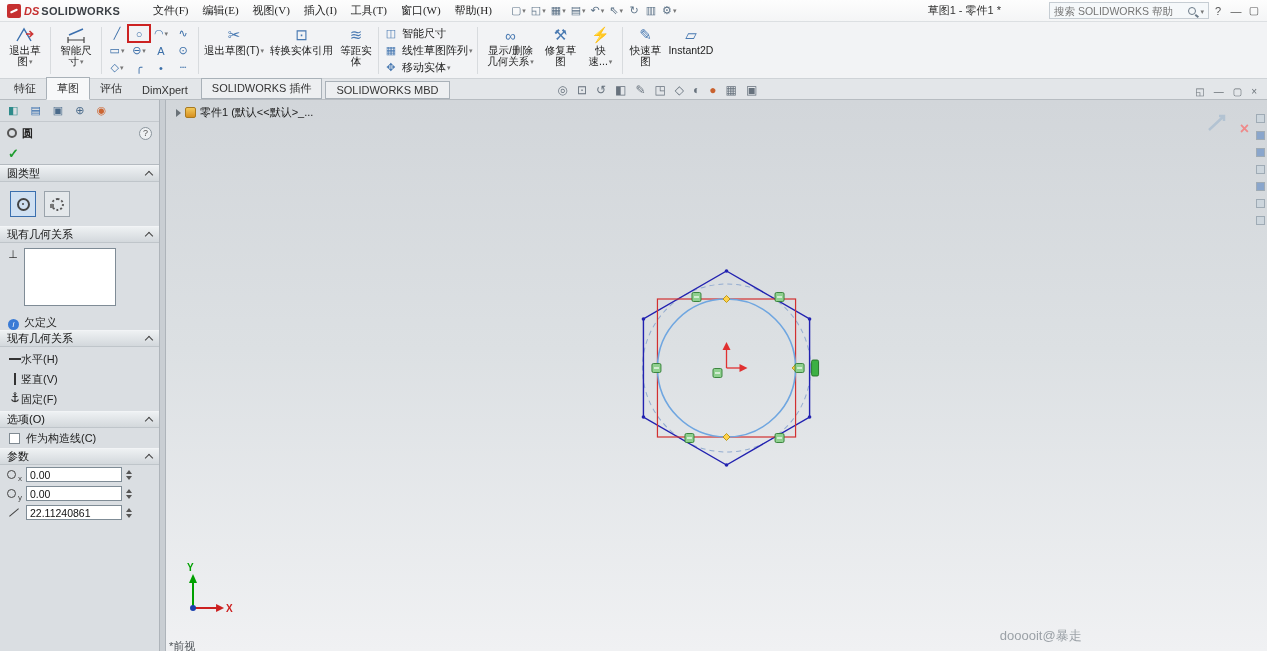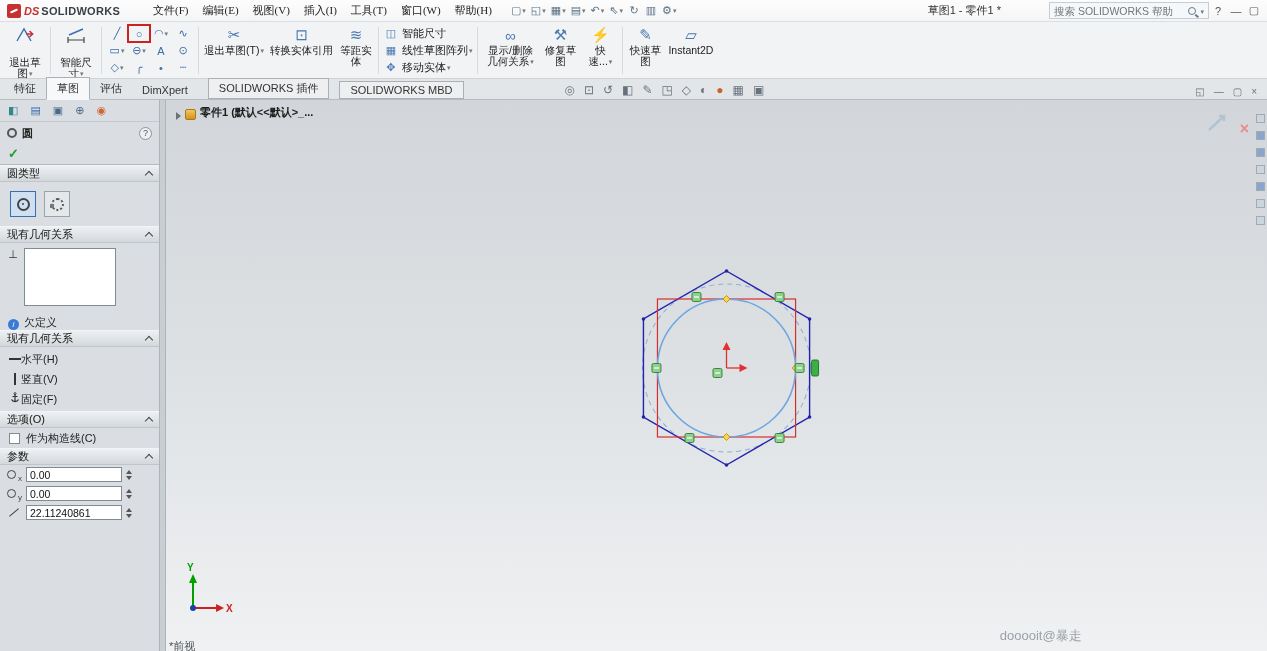--- a/index.html
+++ b/index.html
@@ -22,33 +22,33 @@
   .mag { width:8px; height:8px; border:1.5px solid #6b7a88; border-radius:50%; position:relative; flex:none; }
   .mag::after { content:""; position:absolute; width:4px; height:1.5px; background:#6b7a88; left:6px; top:7px; transform:rotate(40deg); }
   .win-ic { width:18px; text-align:center; color:#555; font-size:11px; }
 
   
   .ribbon { height:57px; background:#f2f3f5; border-bottom:1px solid #cfd3d7; display:flex; align-items:stretch; padding:1px 2px 0 2px; }
   .rsep { width:1px; background:#d8dbde; margin:4px 2px; }
   .rbtn-lg { display:flex; flex-direction:column; align-items:center; justify-content:flex-start; padding:2px 3px 0 3px; }
   .ric { height:20px; display:flex; align-items:center; justify-content:center; font-size:15px; color:#4a7ab2; }
   .lbl { font-size:10.5px; line-height:11px; text-align:center; color:#222; }
-  .w44{width:46px;gap:12px;} .w40{width:40px;} .w58{width:60px;} .w38{width:40px;}
+  .w44{width:46px;} .w40{width:40px;} .w58{width:60px;} .w38{width:40px;}
   .sketchgrid { display:grid; grid-template-columns:repeat(4,22px); grid-auto-rows:17px; align-content:center; padding:0 2px; }
   .sg-cell { display:flex; align-items:center; justify-content:center; font-size:11px; color:#3a6ea8; }
   .sg-cell.hl { outline:2px solid #cc2222; outline-offset:-1px; }
   .rrow-col { display:flex; flex-direction:column; justify-content:center; gap:2px; }
   .rrow { display:flex; align-items:center; gap:4px; padding:0 3px; height:15px; }
   .rrow .mini-ic { width:14px; text-align:center; color:#4a7ab2; font-size:11px; }
 
   
   .tabbar { height:21px; background:#e3e6e9; border-bottom:1px solid #b7bcc1; display:flex; align-items:flex-end; padding:0 4px; }
   .tab { padding:3px 10px 3px; color:#333; }
   .tab.active { background:#f7f8f9; border:1px solid #a9b1b8; border-bottom:1px solid #f7f8f9; margin-bottom:-1px; }
-  .tab.boxed { border:1px solid #a9b1b8; background:#edeff1; margin-left:10px; padding:2px 10px; }
+  .tab.boxed { border:1px solid #a9b1b8; background:#edeff1; margin-left:3px; padding:2px 10px; }
   .hud { margin-left:auto; margin-right:330px; display:flex; align-items:center; gap:9px; color:#67727d; font-size:12px; padding-bottom:2px; }
   .hud .clr { color:#c9622f; }
   .winctl { margin-left:auto; display:flex; gap:9px; color:#6a7278; padding:0 6px 2px 0; font-size:10px; }
 
   
   .main { display:flex; height:551px; }
 
   
   .panel { width:160px; background:#dadee2; border-right:1px solid #aeb4ba; display:flex; flex-direction:column; font-size:11px; }
   .mgr-tabs { height:22px; display:flex; align-items:center; gap:12px; padding:0 8px; border-bottom:1px solid #c4c9ce; }
@@ -90,21 +90,21 @@
   .spin input { width:96px; height:15px; border:1px solid #7f8c96; font-size:10.5px; padding:0 3px; font-family:"Liberation Sans", sans-serif; background:#fff; color:#111; }
   .arrows { display:flex; flex-direction:column; gap:2px; }
   .sa-up { width:0; height:0; border-left:3px solid transparent; border-right:3px solid transparent; border-bottom:4px solid #555; }
   .sa-dn { width:0; height:0; border-left:3px solid transparent; border-right:3px solid transparent; border-top:4px solid #555; }
   .filler { flex:1; }
 
   .splitter { width:6px; background:#c9ced3; border-right:1px solid #aeb4ba; }
 
   
   .viewport { flex:1; position:relative; background:linear-gradient(180deg,#d2d6da 0%,#dce0e3 45%,#f0f1f3 100%); overflow:hidden; }
-  .tree-row { position:absolute; left:10px; top:5px; display:flex; align-items:flex-end; gap:4px; color:#1c1c1c;font-weight:bold; }
+  .tree-row { position:absolute; left:10px; top:5px; display:flex; align-items:center; gap:4px; color:#1c1c1c; }
   .tri { width:0; height:0; border-top:4px solid transparent; border-bottom:4px solid transparent; border-left:5px solid #6a7278; }
   .part-ic { width:11px; height:11px; background:linear-gradient(#f2c85a,#d79020); border:1px solid #a8791f; border-radius:2px; }
   .sketch { position:absolute; inset:0; width:100%; height:100%; }
   .dash { fill:none; stroke:#93acd0; stroke-width:1; stroke-dasharray:5 4; }
   .hex { fill:none; stroke:#2222b0; stroke-width:1.4; }
   .vtx { fill:#2222b0; }
   .rsq { fill:none; stroke:#d23030; stroke-width:1.2; }
   .solidc { fill:none; stroke:#6fa6e0; stroke-width:1.6; }
   .dia { fill:#ffd24a; stroke:#b08a00; stroke-width:0.8; }
   .badge { fill:#8fd08f; stroke:#2f7d32; stroke-width:0.9; }

